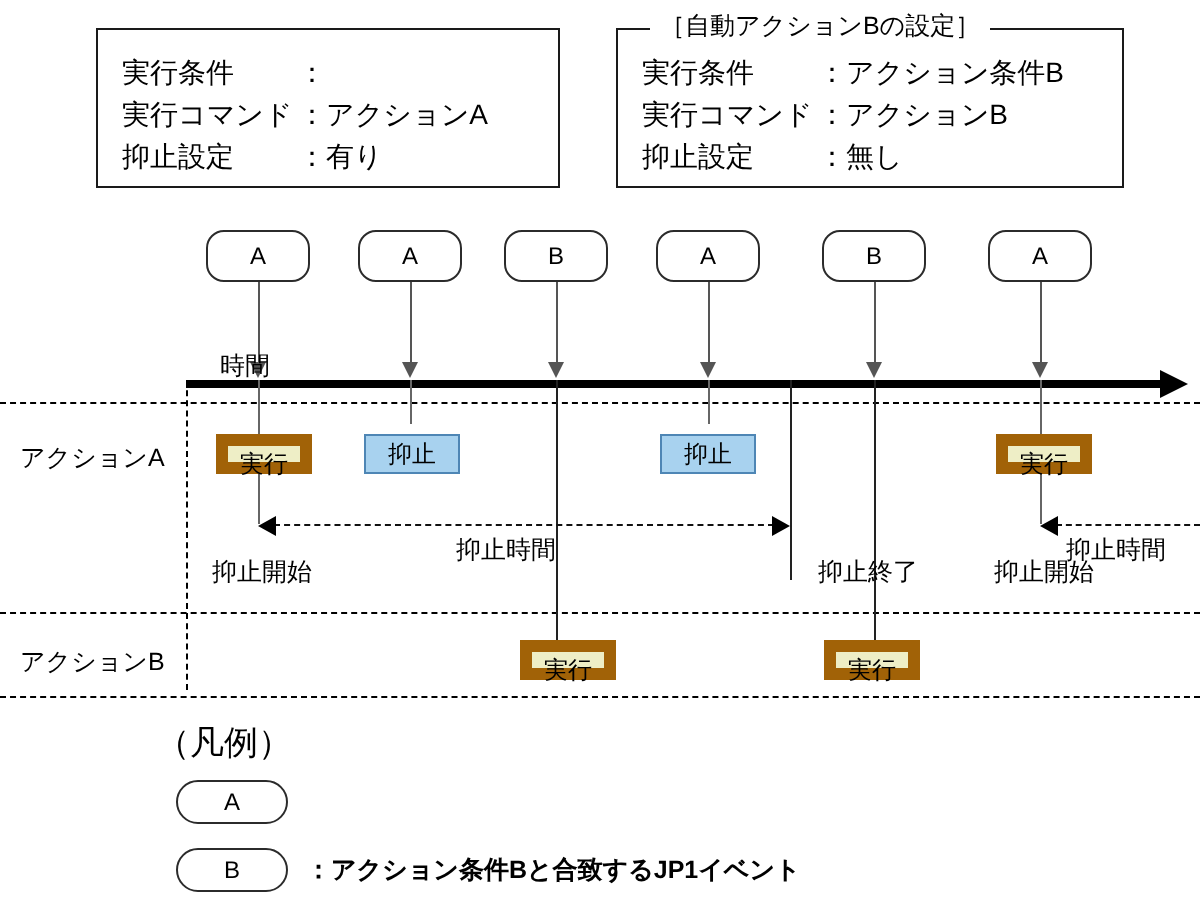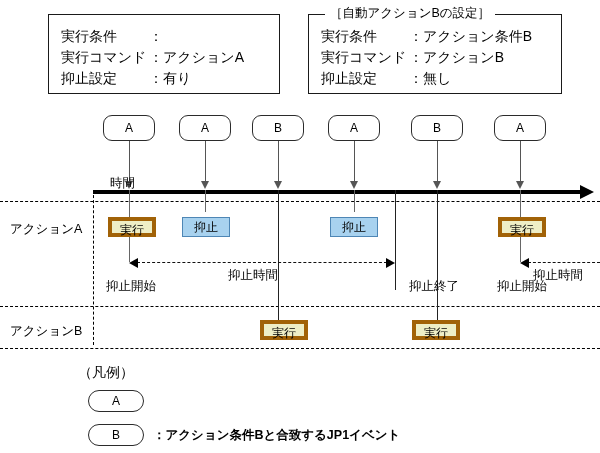--- a/index.html
+++ b/index.html
@@ -122,21 +122,21 @@
     position:absolute;
     height:20px;
     box-sizing:border-box;
     font-size:12px;
     line-height:18px;
     text-align:center;
     white-space:nowrap;
   }
   .chip-exec{
     background:#eeeec6;
-    border:4px solid #a16207;
+    border:6px solid #a16207;
   }
   .chip-suppress{
     background:#a8d2ef;
     border:1px solid #4e86b5;
   }
 
   
   .mline{
     position:absolute;
     height:0;
@@ -165,21 +165,21 @@
   .anno{
     position:absolute;
     font-size:12.5px;
     line-height:14px;
     white-space:nowrap;
   }
 
   
   .legend-title{
     position:absolute;
-    font-size:14px;
+    font-size:17px;
     line-height:14px;
     white-space:nowrap;
     text-align:center;
   }
   .leg-cap{
     position:absolute;
     width:56px;height:22px;
     border:1px solid #2b2b2b;
     border-radius:11px;
     background:#fff;

